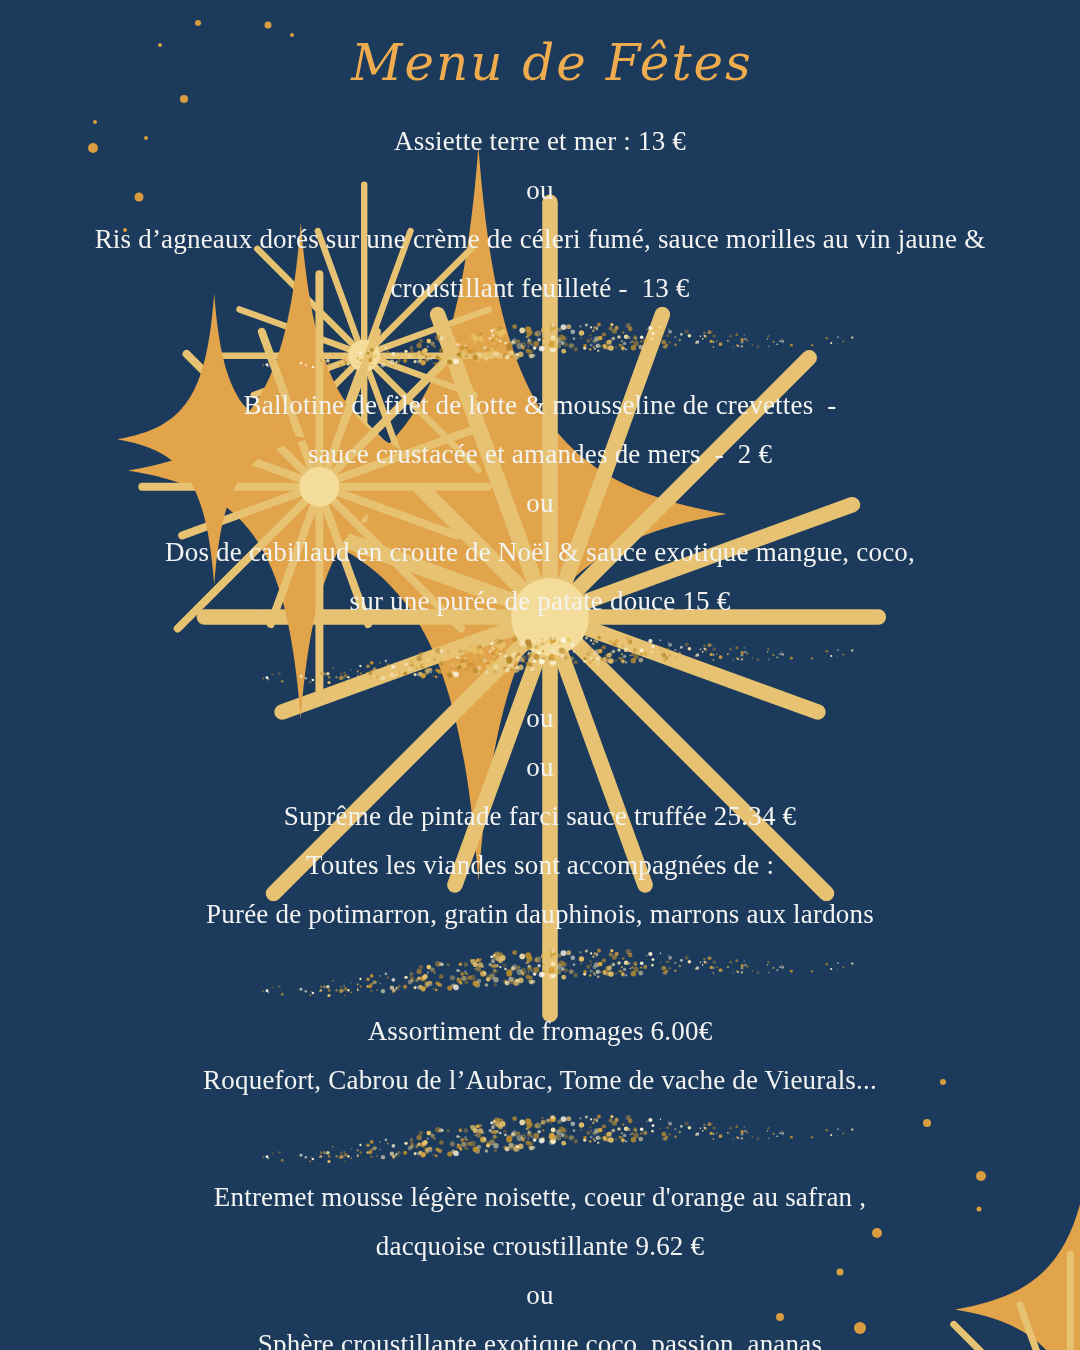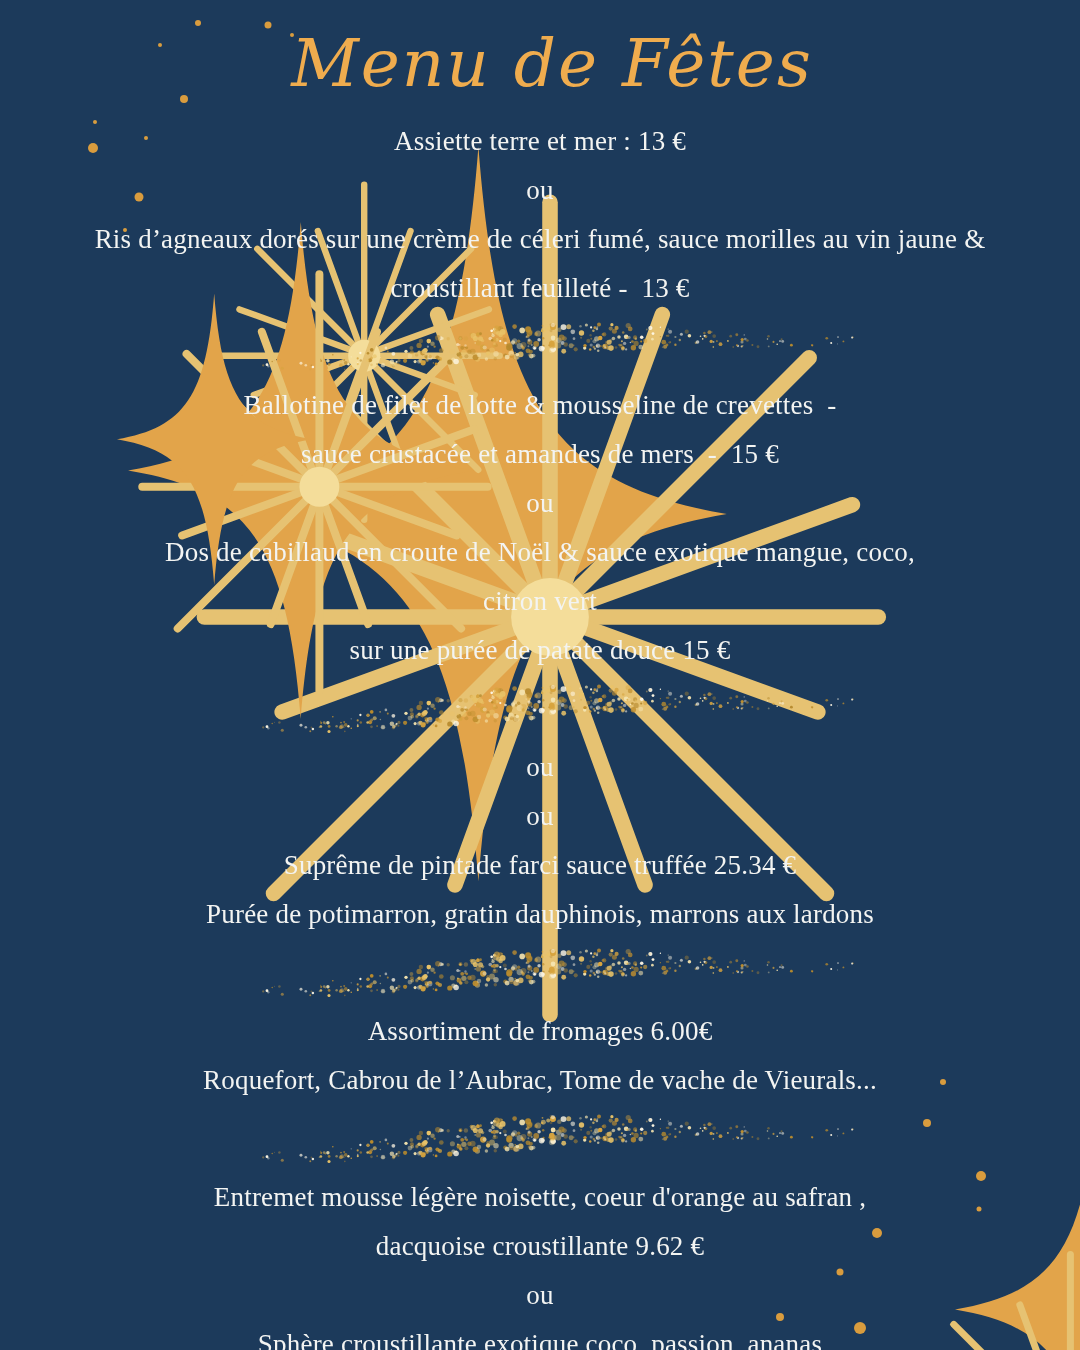--- a/index.html
+++ b/index.html
@@ -21,21 +21,21 @@
   .content {
     position:relative;
     z-index:2;
     text-align:center;
     padding-top:16px;
   }
   h1.title {
     font-family:"DejaVu Serif", serif;
     font-style:italic;
     font-weight:normal;
-    font-size:66px;
+    font-size:50px;
     line-height:95px;
     margin:0 0 8px 0;
     padding-left:24px;
     color:#efac4e;
     letter-spacing:2px;
   }
   .line {
     margin:12px;
     font-size:27px;
     line-height:37px;
@@ -510,24 +510,23 @@
           <circle cx="458.7" cy="19.9" r="0.82" fill="#f4e3ae" opacity="0.92"></circle>
           <circle cx="155.0" cy="41.4" r="1.56" fill="#d7a43e" opacity="0.42"></circle>
           <circle cx="307.1" cy="11.8" r="1.46" fill="#b68a2e" opacity="0.35"></circle>
           <circle cx="405.7" cy="8.9" r="0.96" fill="#e9c368" opacity="0.40"></circle>
           <circle cx="258.7" cy="12.9" r="2.89" fill="#e9c368" opacity="0.90"></circle>
         </svg>
     </div>
 
     <section>
       <p class="line">Ballotine de filet de lotte &amp; mousseline de crevettes  -</p>
-      <p class="line">sauce crustacée et amandes de mers  -  15 €</p>
+      <p class="line">sauce crustacée et amandes de mers  -  2 €</p>
       <p class="line">ou</p>
       <p class="line">Dos de cabillaud en croute de Noël &amp; sauce exotique mangue, coco,</p>
-      <p class="line">citron vert</p>
       <p class="line">sur une purée de patate douce 15 €</p>
     </section>
 
     <div class="divider">
       <svg class="glitter" viewBox="0 0 620 56" aria-hidden="true">
           <circle cx="182.7" cy="39.2" r="1.81" fill="#e9c368" opacity="0.84"></circle>
           <circle cx="501.3" cy="20.1" r="1.40" fill="#fdf6e3" opacity="0.39"></circle>
           <circle cx="421.1" cy="27.7" r="2.06" fill="#d7a43e" opacity="0.68"></circle>
           <circle cx="396.8" cy="28.1" r="2.44" fill="#f4e3ae" opacity="0.57"></circle>
           <circle cx="100.2" cy="41.0" r="0.98" fill="#b68a2e" opacity="0.71"></circle>
@@ -915,20 +914,21 @@
           <circle cx="307.1" cy="11.8" r="1.46" fill="#b68a2e" opacity="0.35"></circle>
           <circle cx="405.7" cy="8.9" r="0.96" fill="#e9c368" opacity="0.40"></circle>
           <circle cx="258.7" cy="12.9" r="2.89" fill="#e9c368" opacity="0.90"></circle>
         </svg>
     </div>
 
     <section>
       <p class="line">ou</p>
       <p class="line">ou</p>
       <p class="line">Suprême de pintade farci sauce truffée 25.34 €</p>
+      <p class="line">Toutes les viandes sont accompagnées de :</p>
       <p class="line">Purée de potimarron, gratin dauphinois, marrons aux lardons</p>
     </section>
 
     <div class="divider">
       <svg class="glitter" viewBox="0 0 620 56" aria-hidden="true">
           <circle cx="182.7" cy="39.2" r="1.81" fill="#e9c368" opacity="0.84"></circle>
           <circle cx="501.3" cy="20.1" r="1.40" fill="#fdf6e3" opacity="0.39"></circle>
           <circle cx="421.1" cy="27.7" r="2.06" fill="#d7a43e" opacity="0.68"></circle>
           <circle cx="396.8" cy="28.1" r="2.44" fill="#f4e3ae" opacity="0.57"></circle>
           <circle cx="100.2" cy="41.0" r="0.98" fill="#b68a2e" opacity="0.71"></circle>

